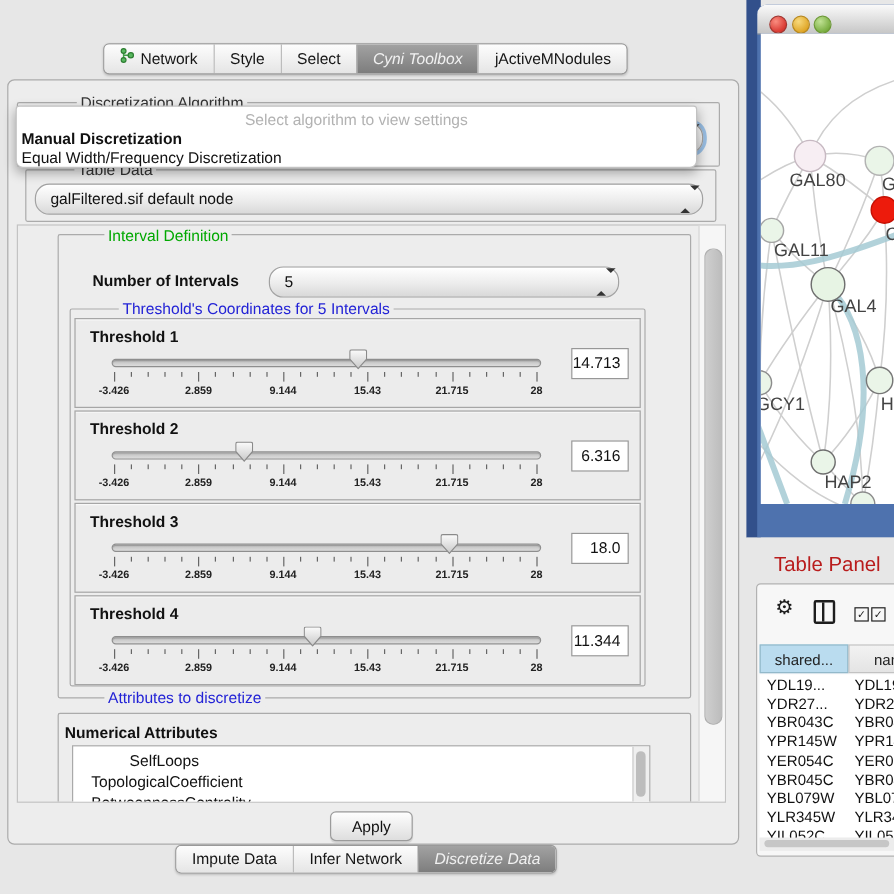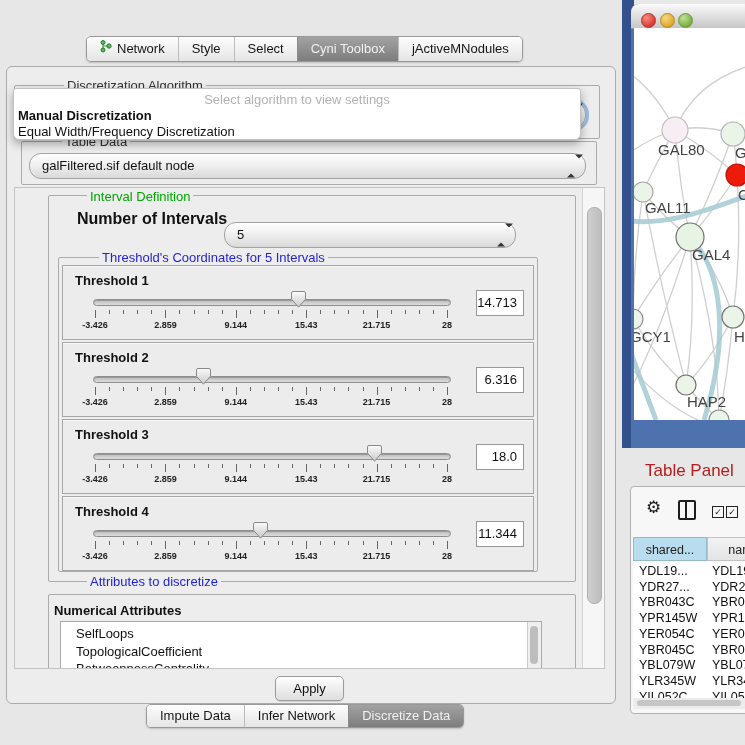--- a/index.html
+++ b/index.html
@@ -10,21 +10,21 @@
   
   .titlebar{left:0;top:0;width:622px;height:26px;background:#ececec;}
   .titlebar .title{left:8px;top:6px;font-size:13px;color:#1a1a1a;}
   .float-ic{left:579px;top:9px;width:9px;height:9px;border:1.6px solid #222;border-radius:1px;}
   .close-ic{left:596px;top:5px;font-size:13px;font-weight:bold;color:#111;}
   .tabstrip{display:flex;border:1px solid #999;border-radius:5px;overflow:hidden;
             box-shadow:0 1px 2px rgba(0,0,0,.18);background:#f3f3f3;height:24px;}
   .tab{display:flex;align-items:center;gap:5px;padding:0 13px;font-size:13px;color:#151515;
        background:linear-gradient(#fdfdfd,#e5e5e5);border-left:1px solid #bcbcbc;line-height:24px;white-space:nowrap;}
   .tab:first-child{border-left:none;}
-  .tab.selected{background:linear-gradient(#a2a2a2,#7d7d7d);color:#f1f1f1;border-left:1px solid #8a8a8a;}
+  .tab.selected{background:linear-gradient(#a2a2a2,#7d7d7d);color:#f1f1f1;border-left:1px solid #8a8a8a;font-style:italic;}
   #topTabs{left:86px;top:36px;}
   #bottomTabs{left:146px;top:704px;height:22px;}
   #bottomTabs .tab{line-height:22px;}
   .main-panel{left:6px;top:66px;width:608px;height:636px;border:1px solid #ababab;border-radius:6px;background:#ededed;}
   
   .group{border:1px solid #ababab;border-radius:2px;}
   .group-label{position:absolute;background:#ededed;padding:0 3px;font-size:13px;color:#333;white-space:nowrap;margin-left:33px;}
   
   .aqua-combo{background:linear-gradient(180deg,#ffffff,#ececec 55%,#d9d9d9);border:1px solid #a2a2a2;
               border-radius:12px;font-size:13px;color:#111;box-shadow:inset 0 1px 0 rgba(255,255,255,.8);}
@@ -143,21 +143,21 @@
     <div class="abs aqua-combo" style="left:22px;top:86px;width:555px;height:24px;">
       <span class="val">galFiltered.sif default node</span>
       <span class="arrows"><span class="arr-up"></span><span class="arr-dn"></span></span>
     </div>
 
     <div class="abs scrollview">
 
       <div class="abs group" style="left:33px;top:7px;width:526px;height:385px;"></div>
       <span class="group-label" style="left:39px;top:1px;color:#00a800;">Interval Definition</span>
 
-      <span class="abs bold" style="left:62px;top:22px;font-size:16px;color:#111;">Number of Intervals</span>
+      <span class="abs bold" style="left:62px;top:38px;font-size:13px;color:#111;">Number of Intervals</span>
       <div class="abs aqua-combo" style="left:209px;top:34px;width:290px;height:24px;">
         <span class="val">5</span>
         <span class="arrows"><span class="arr-up"></span><span class="arr-dn"></span></span>
       </div>
 
       <div class="abs group" style="left:43px;top:69px;width:478px;height:313px;"></div>
       <span class="group-label" style="left:51px;top:62px;color:#2323d6;">Threshold's Coordinates for 5 Intervals</span>
       <div id="thresholds">
           <div class="thr-panel" style="top: 77px;">
             <div class="thr-title">Threshold 1</div>
@@ -343,21 +343,21 @@
               </svg></div>
             <div class="thr-value">11.344</div>
           </div>
         </div>
 
       <div class="abs group" style="left:33px;top:406px;width:526px;height:100px;"></div>
       <span class="group-label" style="left:39px;top:386px;color:#2323d6;">Attributes to discretize</span>
       <span class="abs bold" style="left:39px;top:415px;font-size:13px;color:#111;">Numerical Attributes</span>
       <div class="attr-list">
         <div id="attrItems">
-            <div class="attr-item" style="top: 4px;">SelfLoops</div>
+            <div class="attr-item" style="top: 4px; margin-left: 32px;">SelfLoops</div>
             <div class="attr-item" style="top: 21.5px;">TopologicalCoefficient</div>
             <div class="attr-item" style="top: 39px;">BetweennessCentrality</div>
           </div>
         <div class="attr-scroll">
             <div class="thumb"></div>
           </div>
       </div>
 
       <div class="vscroll">
         <div class="thumb"></div>

